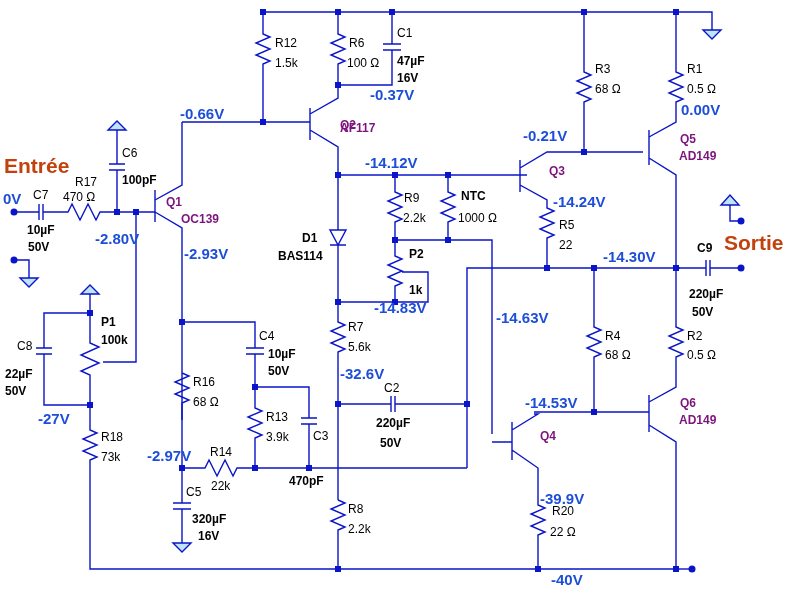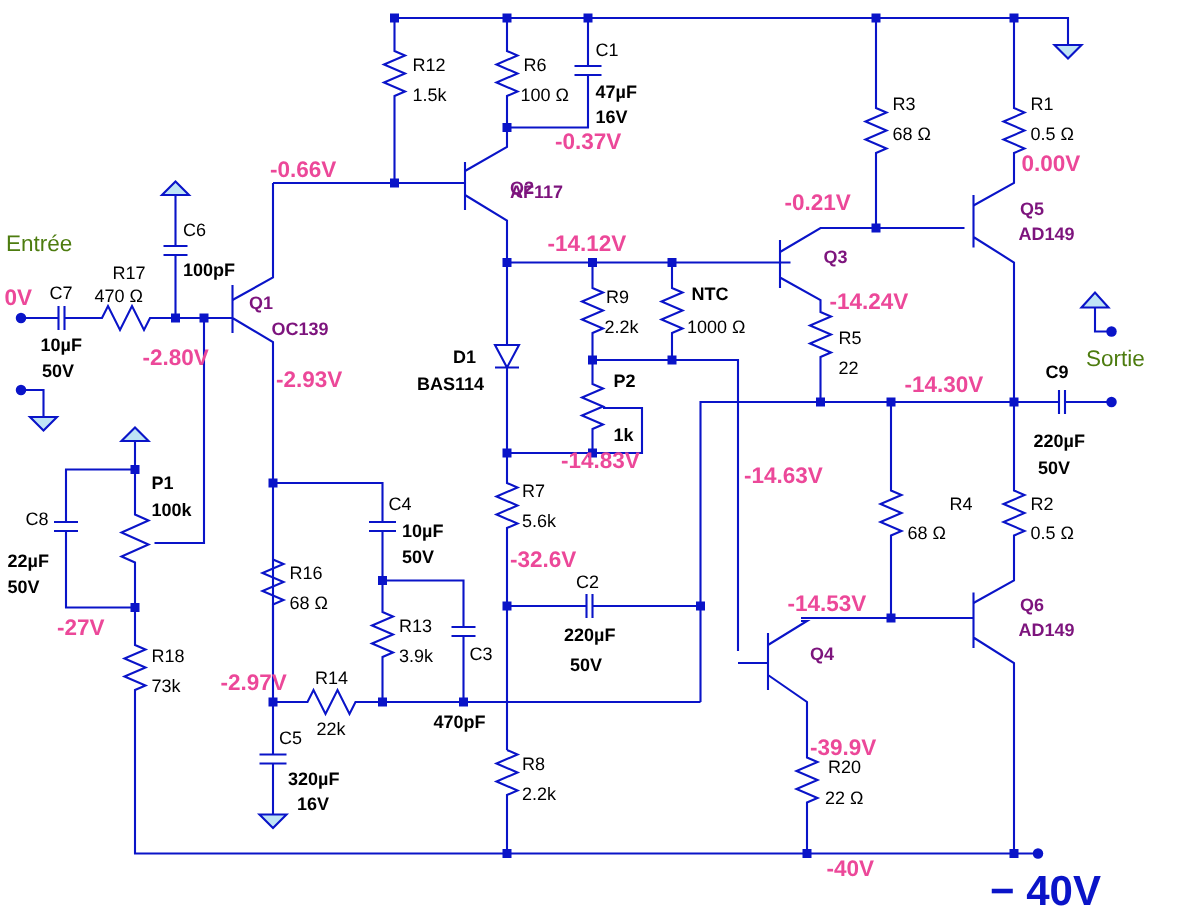--- a/index.html
+++ b/index.html
@@ -5,23 +5,23 @@
   html, body { margin:0; padding:0; background:#ffffff; }
   #canvas { position:relative; width:800px; height:613px; overflow:hidden; background:#fff; }
   svg { position:absolute; left:0; top:0; }
   .w { stroke:#0a14c8; stroke-width:1.4; fill:none; }
   .dot { fill:#0a14c8; }
   .gnd { fill:#bfe4f5; stroke:#0a14c8; stroke-width:1.4; }
   .lbl { position:absolute; font-family:"Liberation Sans", sans-serif; white-space:nowrap; line-height:1; }
   .nm { font-size:12px; color:#000; }
   .val { font-size:12px; color:#000; font-weight:bold; }
   .valn { font-size:12px; color:#000; }
-  .volt { font-size:15px; color:#ec4899; font-weight:bold; }
+  .volt { font-size:15px; color:#1d4ed8; font-weight:bold; }
   .part { font-size:12px; color:#7d147d; font-weight:bold; }
-  .io { font-size:15px; color:#4d7c0f; font-weight:normal; }
+  .io { font-size:21px; color:#c2410c; font-weight:bold; }
   .rail { font-size:28px; color:#0a14c8; font-weight:bold; }
 </style>
 </head>
 <body>
 
 <div id="canvas">
 <svg width="800" height="613">
 
   <path class="w" d="M263,12 H712 V30"></path>
   <polygon class="gnd" points="703,30 721,30 712,39"></polygon>
@@ -126,21 +126,20 @@
         <rect x="673" y="265" width="6" height="6"></rect>
         <rect x="591" y="409" width="6" height="6"></rect>
     <rect x="335" y="566" width="6" height="6"></rect>
         <rect x="535" y="566" width="6" height="6"></rect>
         <rect x="673" y="566" width="6" height="6"></rect>
   </g>
 </svg>
 
 <span class="lbl io" style="left:4px;top:155px">Entrée</span>
 <span class="lbl io" style="left:724px;top:232px">Sortie</span>
-<span class="lbl rail" style="left:660px;top:580px">− 40V</span>
 
 <span class="lbl volt" style="left:3px;top:191px">0V</span>
 <span class="lbl volt" style="left:180px;top:106px">-0.66V</span>
 <span class="lbl volt" style="left:95px;top:231px">-2.80V</span>
 <span class="lbl volt" style="left:184px;top:246px">-2.93V</span>
 <span class="lbl volt" style="left:370px;top:87px">-0.37V</span>
 <span class="lbl volt" style="left:365px;top:155px">-14.12V</span>
 <span class="lbl volt" style="left:523px;top:128px">-0.21V</span>
 <span class="lbl volt" style="left:553px;top:194px">-14.24V</span>
 <span class="lbl volt" style="left:681px;top:102px">0.00V</span>
@@ -164,21 +163,21 @@
 <span class="lbl part" style="left:679px;top:150px">AD149</span>
 <span class="lbl part" style="left:680px;top:397px">Q6</span>
 <span class="lbl part" style="left:679px;top:414px">AD149</span>
 
 <span class="lbl nm" style="left:687px;top:63px">R1</span>
 <span class="lbl valn" style="left:687px;top:83px">0.5 Ω</span>
 <span class="lbl nm" style="left:687px;top:330px">R2</span>
 <span class="lbl valn" style="left:687px;top:349px">0.5 Ω</span>
 <span class="lbl nm" style="left:595px;top:63px">R3</span>
 <span class="lbl valn" style="left:595px;top:83px">68 Ω</span>
-<span class="lbl nm" style="left:633px;top:330px">R4</span>
+<span class="lbl nm" style="left:605px;top:330px">R4</span>
 <span class="lbl valn" style="left:605px;top:349px">68 Ω</span>
 <span class="lbl nm" style="left:559px;top:219px">R5</span>
 <span class="lbl valn" style="left:559px;top:239px">22</span>
 <span class="lbl nm" style="left:349px;top:37px">R6</span>
 <span class="lbl valn" style="left:347px;top:57px">100 Ω</span>
 <span class="lbl nm" style="left:348px;top:321px">R7</span>
 <span class="lbl valn" style="left:348px;top:341px">5.6k</span>
 <span class="lbl nm" style="left:348px;top:503px">R8</span>
 <span class="lbl valn" style="left:348px;top:523px">2.2k</span>
 <span class="lbl nm" style="left:404px;top:192px">R9</span>

